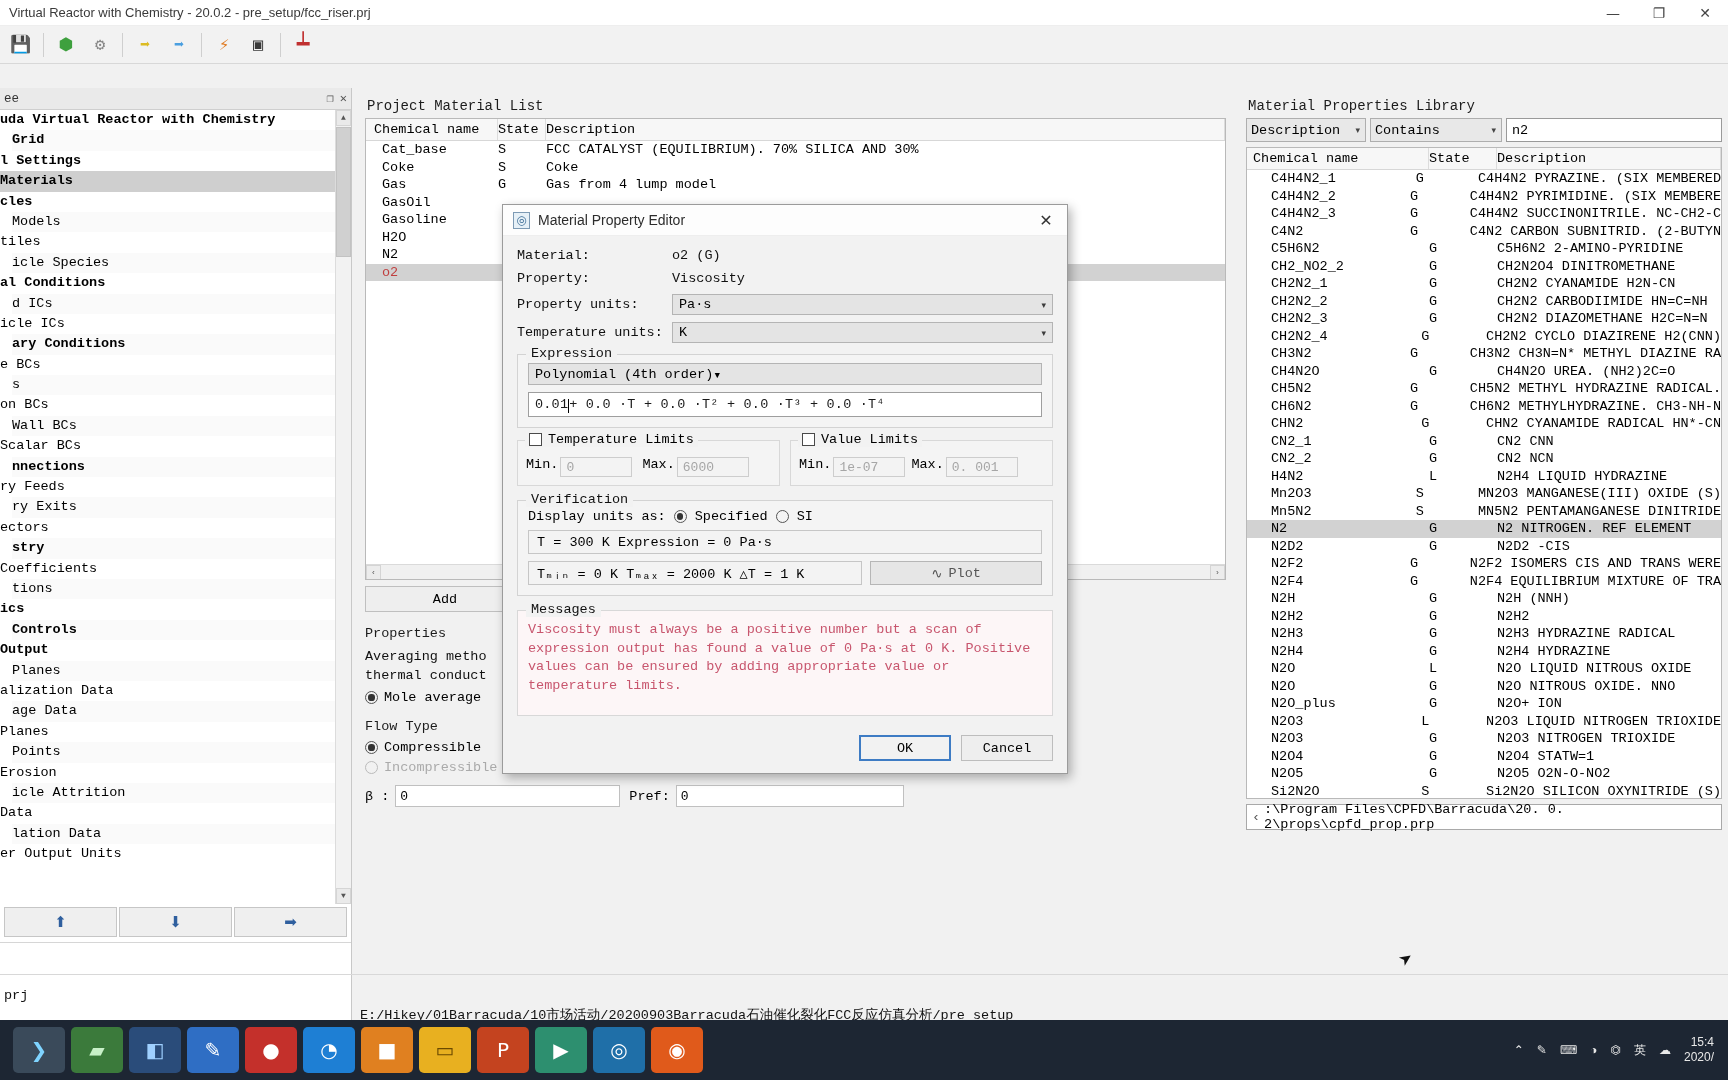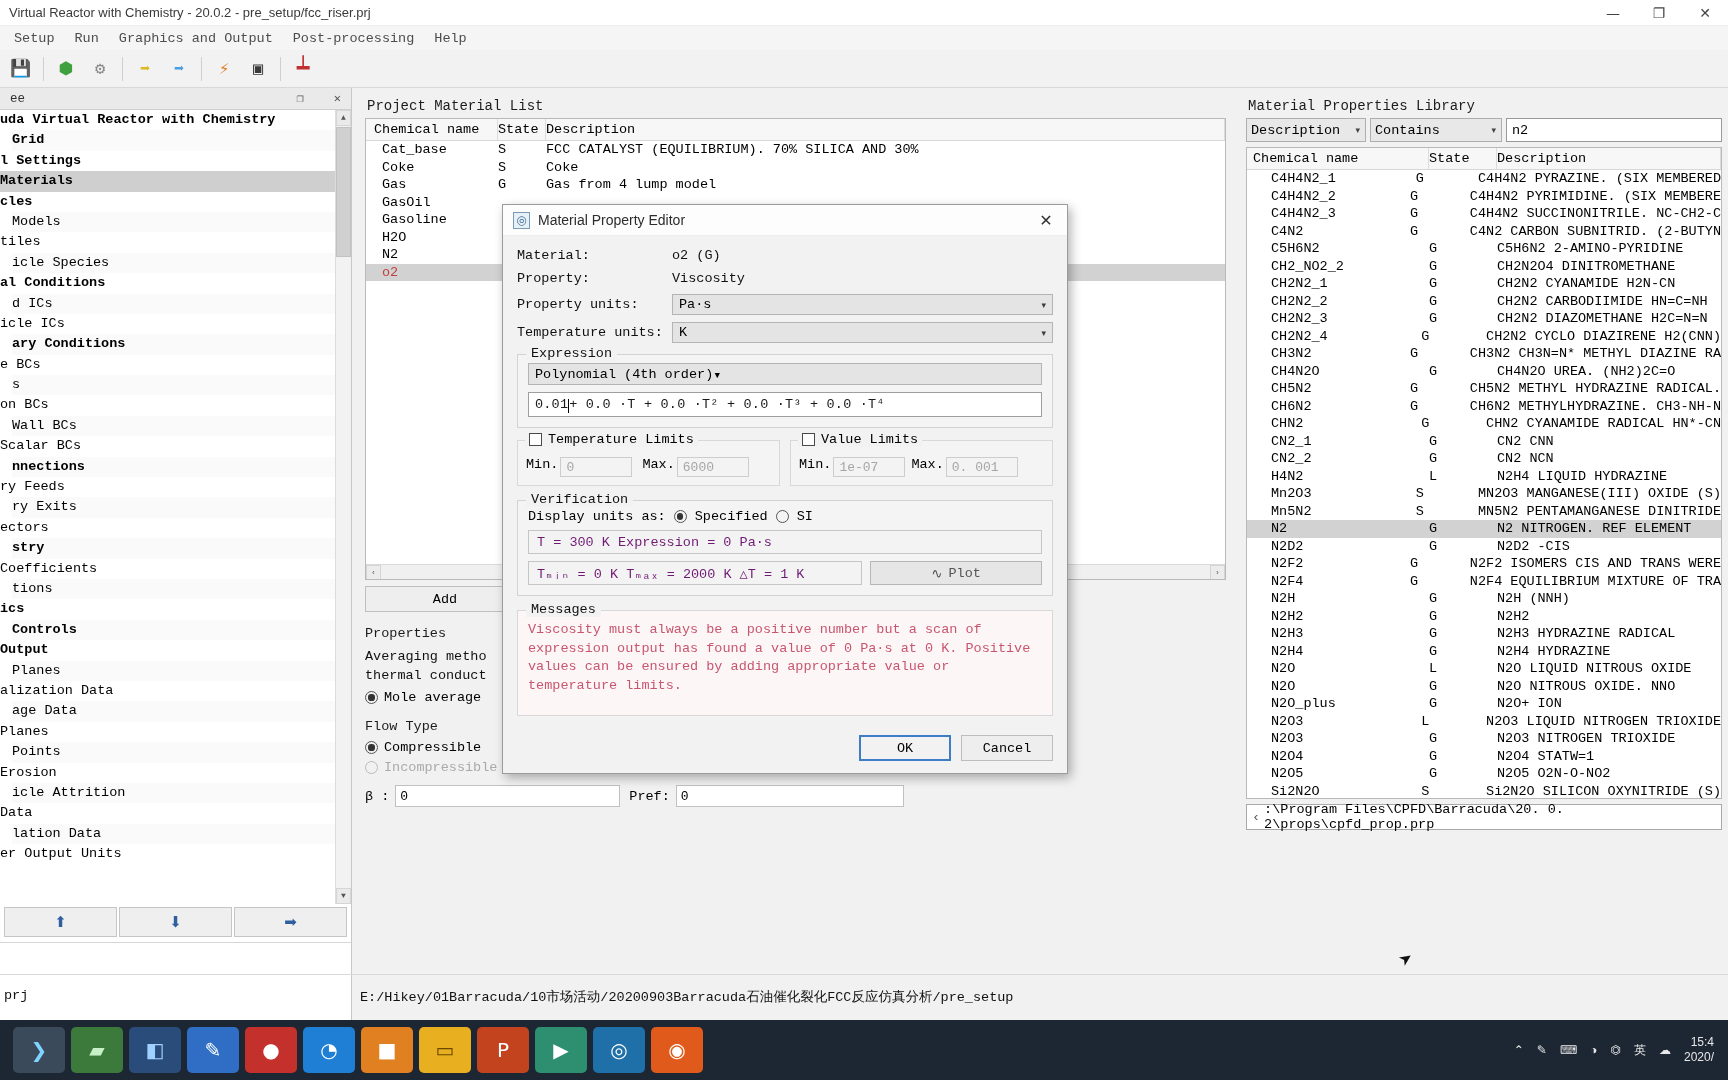--- a/index.html
+++ b/index.html
@@ -38,21 +38,21 @@
     justify-content:center; font-size:17px; }
   .tb-sep{ width:1px;height:24px;background:#cfcfcf;margin:0 5px; }
 
   
   .body{ position:absolute; top:88px; left:0; right:0; bottom:46px; }
 
   
   .tree-panel{ position:absolute; left:0; top:0; width:352px; bottom:0;
     background:#ffffff; border-right:1px solid #c8c8c8; }
   .tree-head{ height:22px; background:#eaeaea; border-bottom:1px solid #cfcfcf;
-    display:flex; align-items:center; padding:0 10px; font-size:12.5px; color:#333;gap:24px; }
+    display:flex; align-items:center; padding:0 4px; font-size:12.5px; color:#333; }
   .tree-head .sp{ flex:1; }
   .tree-head .ic{ margin-left:6px; font-size:12px; color:#555; }
   .tree-list{ position:absolute; top:22px; left:0; right:16px; bottom:70px;
     overflow:hidden; background:#fff; }
   .tnode{ height:20.4px; line-height:20.4px; white-space:nowrap;
     font-size:13.5px; color:#000; padding-left:0px; }
   .tnode.alt{ background:#fafafa;margin-left:12px; }
   .tnode.bold{ font-weight:bold; }
   .tnode.sel{ background:#cfcfcf; font-weight:bold; }
   .tree-vscroll{ position:absolute; right:0; top:22px; width:16px; bottom:70px;
@@ -133,21 +133,21 @@
   .lrow.sel{ background:#d2d2d2; }
   .lib-path{ margin-top:5px; height:26px; background:#fff; border:1px solid #a9a9a9;
     display:flex; align-items:center; padding:0 5px; font-size:13.5px; }
 
   
   .statusbar{ position:absolute; left:0; right:0; bottom:0; height:46px;
     background:#f1f1f1; border-top:1px solid #d8d8d8; }
   .status-left{ position:absolute; left:0; top:0; width:352px; height:46px;
     border-right:1px solid #c8c8c8; background:#fff; font-size:13.5px;
     padding:13px 0 0 4px; color:#111; }
-  .status-path{ position:absolute; left:360px; top:13px; font-size:13.5px; color:#111; }
+  .status-path{ position:absolute; left:360px; top:31px; font-size:13.5px; color:#111; }
 
   
   .dlg{ position:absolute; left:502px; top:204px; width:566px; height:570px;
     background:#f2f2f2; border:1px solid #9b9b9b;
     box-shadow:3px 4px 10px rgba(0,0,0,.30); }
   .dlg-title{ height:31px; background:#fdfdfd; display:flex; align-items:center;
     padding-left:10px; font-family:"Liberation Sans",sans-serif; font-size:14px;
     color:#2c2c2c; border-bottom:1px solid #eee; }
   .dlg-ico{ width:17px;height:17px; margin-right:8px; border:1px solid #7d9ab4;
     background:#e6f0f7; display:flex; align-items:center; justify-content:center;
@@ -183,21 +183,21 @@
     padding:0 4px; display:flex; align-items:center; gap:6px; font-size:13.5px; }
   .cb{ width:13px;height:13px;border:1.4px solid #4a4a4a;background:#fff;
     display:inline-block; }
   .lim-row{ display:flex; align-items:flex-start; gap:2px; font-size:13.5px; }
   .lim-row .ip{ width:72px; height:20px; background:#f3f3f3; border:1px solid #cdcdcd;
     color:#a6a6a6; font-size:13px; padding-left:5px; display:flex; align-items:center; }
   .verify{ margin-top:14px; }
   .disp{ display:flex; align-items:center; gap:8px; font-size:13.5px; margin-bottom:6px; }
   .vline{ height:24px; background:#f3f3f3; border:1px solid #c6c6c6;
     display:flex; align-items:center; padding-left:8px; font-size:13.5px;
-    color:#701a75; }
+    color:#000000; }
   .vrow2{ display:flex; gap:8px; margin-top:7px; }
   .vrow2 .vline{ flex:1; }
   .plot-btn{ width:172px; height:24px; background:#e6e6e6; border:1px solid #b6b6b6;
     display:flex; align-items:center; justify-content:center; gap:6px;
     font-size:13.5px; color:#555; }
   .msgs{ margin-top:14px; border:1px solid #d8d8d8; background:#fdf6f7;
     padding:10px 10px 20px 10px; position:relative; min-height:92px; }
   .msgs .lg{ position:absolute; top:-9px; left:8px; background:#f2f2f2;
     padding:0 5px; font-size:13.5px; color:#111; }
   .msgs p{ margin:0; font-size:13.5px; color:#c8566e; line-height:18.5px; }
@@ -227,27 +227,20 @@
 
   <div class="titlebar">
     <div class="t">Virtual Reactor with Chemistry - 20.0.2 - pre_setup/fcc_riser.prj</div>
     <div class="win-btns">
       <div>—</div>
       <div>❐</div>
       <div>✕</div>
     </div>
   </div>
 
-  <div class="menubar">
-    <span>Setup</span>
-    <span>Run</span>
-    <span>Graphics and Output</span>
-    <span>Post-processing</span>
-    <span>Help</span>
-  </div>
 
   <div class="toolbar">
     <div class="tb-ico" style="color:#7a7a7a">💾</div>
     <div class="tb-sep"></div>
     <div class="tb-ico" style="color:#3ea03e">⬢</div>
     <div class="tb-ico" style="color:#888">⚙</div>
     <div class="tb-sep"></div>
     <div class="tb-ico" style="color:#dcbb22">➡</div>
     <div class="tb-ico" style="color:#4a9fe0">➡</div>
     <div class="tb-sep"></div>

